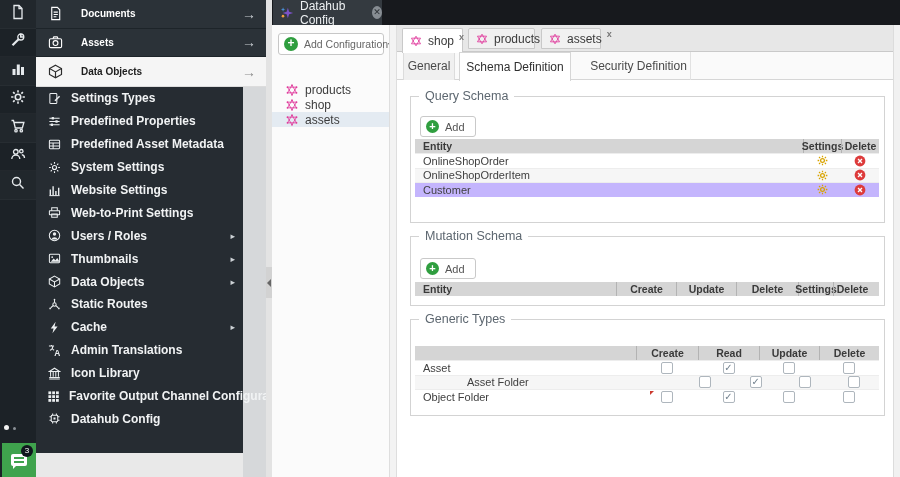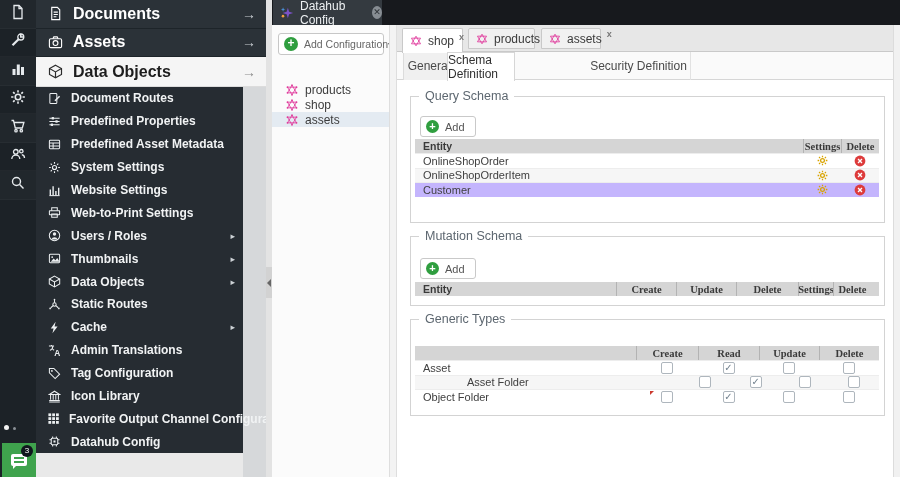--- a/index.html
+++ b/index.html
@@ -16,21 +16,21 @@
   #chat-box { position:absolute; left:2px; top:443px; width:34px; height:34px; background:#3fa34d; display:flex; align-items:center; justify-content:center; }
   .chat-bubble { position:relative; width:16px; height:12px; background:#fff; border-radius:2px; }
   .chat-bubble::after { content:''; position:absolute; left:2px; bottom:-3px; border-left:4px solid #fff; border-bottom:4px solid transparent; }
   .chat-bubble i { position:absolute; left:3px; top:3px; width:10px; height:1.5px; background:#3fa34d; box-shadow:0 4px 0 #3fa34d; }
   #chat-badge { position:absolute; right:3px; top:2px; width:12px; height:12px; border-radius:50%; background:#10161d; color:#fff; font-size:8px; line-height:12px; text-align:center; }
 
   
   #menu { position:absolute; left:36px; top:0; width:230px; height:477px; }
   .acc-header { position:absolute; left:0; width:230px; height:28.5px; background:#2b3238; color:#fff; display:flex; align-items:center; border-bottom:1px solid #1d2429; cursor:pointer; }
   .acc-header .mi { margin-left:12px; width:17px; display:flex; }
-  .acc-header .lbl { margin-left:8px; font-size:16px; font-weight:bold; }
+  .acc-header .lbl { margin-left:16px; font-size:10px; font-weight:bold; }
   .acc-header .arr { margin-left:auto; margin-right:10px; color:#c9ced3; font-size:14px; }
   .acc-header.active { background:#f5f5f5; color:#1d1d1d; border-bottom:1px solid #dcdcdc; }
   .acc-header.active .arr { color:#8d8d8d; }
 
   #submenu { position:absolute; left:0; top:87px; width:207px; height:366px; background:#262c32; }
   .sm-item { height:22.9px; display:flex; align-items:center; color:#f1f3f4; font-size:12px; font-weight:600; cursor:pointer; }
   .sm-item .mi { margin-left:11px; width:15px; display:flex; justify-content:center; }
   .sm-item .lbl { margin-left:9px; white-space:nowrap; }
   .sm-item .child-arr { margin-left:auto; margin-right:8px; font-size:9px; color:#cdd2d6; }
   .menu-backdrop { position:absolute; left:207px; top:87px; width:23px; height:390px; background:#d6d8da; }
@@ -84,21 +84,21 @@
   
   .fs { position:absolute; border:1px solid #d3d3d3; background:#fff; }
   .fs .legend { position:absolute; top:-8px; left:8px; background:#fff; padding:0 6px; font-size:12.5px; color:#5d6770; }
   .add-btn { position:absolute; height:21px; background:#fff; border:1px solid #c9c9c9; border-radius:3px; display:flex; align-items:center; padding:0 10px 0 5px; cursor:pointer; }
   .add-btn .lbl { margin-left:6px; font-size:11px; color:#555; }
   .add-btn .plus { width:13px; height:13px; font-size:11px; line-height:12px; }
 
   .grid { position:absolute; }
   .g-head { display:flex; height:14px; background:#d5d5d5; align-items:center; }
   .g-head .hc { font-size:10.5px; font-weight:bold; color:#3a3a3a; display:flex; align-items:center; height:14px; }
-  .g-head .hc.sep { border-left:1px solid #b3b3b3;font-family:Liberation Serif, serif; }
+  .g-head .hc.sep { border-left:1px solid #b3b3b3; }
   .g-row { display:flex; height:14.5px; align-items:center; border-top:1px solid #ededed; background:#fff; }
   .g-row.alt { background:#f6f6f6; }
   .g-row.hl { background:#c4b5fd; }
   .cell-entity { flex:1; padding-left:8px; font-size:11px; color:#404040; }
   .cc { display:flex; align-items:center; justify-content:center; height:100%; position:relative; }
   .hc-entity { flex:1; padding-left:8px; }
   .hc-c { justify-content:center; }
 
   .cb { width:12px; height:12px; border:1px solid #aeb6bd; border-radius:2px; background:#fff; display:inline-flex; align-items:center; justify-content:center; font-size:10px; color:#71808d; cursor:pointer; }
   .cb .tick { display:none; margin-top:-1px; }
@@ -209,21 +209,21 @@
     <div class="menu-under"></div>
 
     <div id="submenu">
       <div class="sm-item">
         <span class="mi">
             <svg width="13" height="13" viewBox="0 0 14 14" fill="none" stroke="#eceff1" stroke-width="1.1">
               <rect x="2" y="1.5" width="7.5" height="11" rx="1"></rect>
               <path d="M7.5 9.5 L12.5 4.5" stroke-width="1.6"></path>
             </svg>
           </span>
-        <span class="lbl">Document Routes</span>
+        <span class="lbl">Settings Types</span>
       </div>
       <div class="sm-item">
         <span class="mi">
             <svg width="13" height="13" viewBox="0 0 14 14" stroke="#eceff1" stroke-width="1.1">
               <path d="M1.5 3.5 h11 M1.5 7 h11 M1.5 10.5 h11" fill="none"></path>
               <rect x="4" y="2.2" width="2.4" height="2.6" fill="#eceff1" stroke="none"></rect>
               <rect x="8" y="5.7" width="2.4" height="2.6" fill="#eceff1" stroke="none"></rect>
               <rect x="3" y="9.2" width="2.4" height="2.6" fill="#eceff1" stroke="none"></rect>
             </svg>
           </span>
@@ -319,29 +319,20 @@
         <span class="child-arr">▸</span>
       </div>
       <div class="sm-item">
         <span class="mi">
             <svg width="13" height="13" viewBox="0 0 14 14">
               <path d="M1 2.2 h5.5 M3.7 1 v1.2 M2 6.8 C3.6 6.3 5 4.6 5.3 2.4 M4.2 4.2 C4.8 5.6 5.8 6.4 6.6 6.8" stroke="#eceff1" stroke-width="1.1" fill="none"></path>
               <text x="6.8" y="12.8" font-size="9" font-weight="bold" fill="#eceff1" font-family="Liberation Sans, sans-serif">A</text>
             </svg>
           </span>
         <span class="lbl">Admin Translations</span>
-      </div>
-      <div class="sm-item">
-        <span class="mi">
-            <svg width="13" height="13" viewBox="0 0 14 14" fill="none" stroke="#eceff1" stroke-width="1.1">
-              <path d="M1.5 1.5 h4.8 l6.2 6.2 -4.8 4.8 -6.2 -6.2 z"></path>
-              <circle cx="4.2" cy="4.2" r="1" fill="#eceff1" stroke="none"></circle>
-            </svg>
-          </span>
-        <span class="lbl">Tag Configuration</span>
       </div>
       <div class="sm-item">
         <span class="mi">
             <svg width="13" height="13" viewBox="0 0 14 14" fill="none" stroke="#eceff1" stroke-width="1.1">
               <path d="M1.5 4.8 L7 1.3 L12.5 4.8 Z"></path>
               <path d="M2.8 5.2 V10.5 M5.6 5.2 V10.5 M8.4 5.2 V10.5 M11.2 5.2 V10.5 M1.3 11.3 h11.4 M1.3 12.8 h11.4"></path>
             </svg>
           </span>
         <span class="lbl">Icon Library</span>
       </div>
@@ -482,21 +473,21 @@
           </span>
         <span class="lbl">assets</span>
         <span class="close">x</span>
       </div>
     </div>
 
     <div id="sub-tabstrip">
       <div class="sub-tab first" style="left:6px; width:52px;">
           <span>General</span>
         </div>
-      <div class="sub-tab active" style="left:50px; width:68px;">
+      <div class="sub-tab active" style="left:62px; width:112px;">
           <span>Schema Definition</span>
         </div>
       <div class="sub-tab last" style="left:150px; width:104px;">
           <span>Security Definition</span>
         </div>
     </div>
 
     <div class="fs" style="left:13px; top:71px; width:475px; height:127px;">
       <span class="legend">Query Schema</span>
       <div class="add-btn" style="left:9px; top:19px;">

